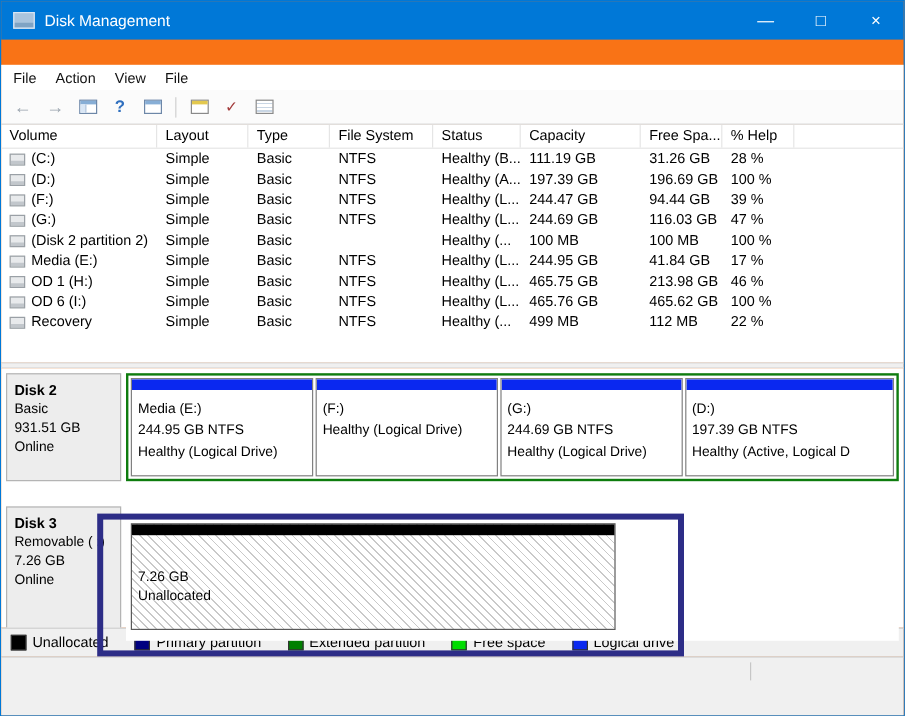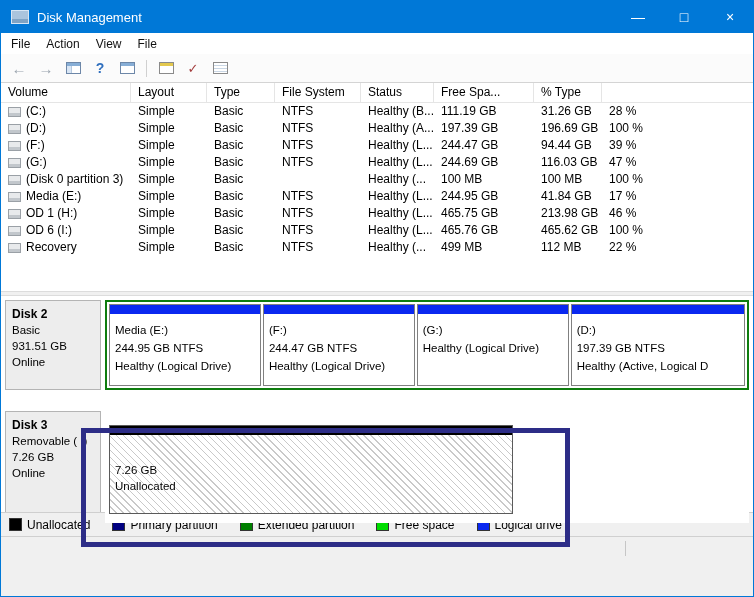--- a/index.html
+++ b/index.html
@@ -13,21 +13,21 @@
 
   
   .titlebar{height:32px;flex:0 0 32px;background:#0078d7;color:#fff;display:flex;align-items:center;font-size:13px;}
   .app-icon{width:16px;height:12px;margin:0 8px 0 10px;border:1px solid #d7e6f5;background:#aac4dd;
     box-shadow:inset 0 -4px 0 #7fa3c4;flex:none;}
   .win-title{white-space:nowrap;}
   .win-controls{margin-left:auto;display:flex;height:100%;}
   .ctrl{width:46px;height:100%;display:flex;align-items:center;justify-content:center;font-size:14px;color:#fff;}
 
   
-  .menubar{height:21px;flex:0 0 21px;background:#fff;display:flex;align-items:center;font-size:12px;color:#111;padding-left:2px;}
+  .menubar{height:21px;flex:0 0 21px;background:#fff;display:flex;align-items:center;font-size:12px;color:#111;padding-left:2px;margin-top:21px;}
   .menu-item{padding:2px 8px;}
 
   
   .toolbar{height:28px;flex:0 0 28px;background:#fbfbfb;border-bottom:1px solid #d4d4d4;
     display:flex;align-items:center;padding-left:6px;gap:3px;}
   .tb-btn{width:24px;height:22px;display:flex;align-items:center;justify-content:center;flex:none;}
   .arrow{font-size:15px;font-weight:bold;color:#9aa4ae;line-height:1;}
   .ico-frame{width:15px;height:12px;border:1px solid #6d87a8;background:#fff;position:relative;box-sizing:border-box;}
   .ico-frame::before{content:"";position:absolute;left:0;top:0;right:0;height:3px;background:#87aed6;}
   .ico-frame.pane::after{content:"";position:absolute;left:0;top:3px;bottom:0;width:4px;background:#d9e6f5;border-right:1px solid #b5c8de;}
@@ -158,24 +158,25 @@
         <span class="hc">Volume</span>
 
         <span class="hc">Layout</span>
 
         <span class="hc">Type</span>
 
         <span class="hc">File System</span>
 
         <span class="hc">Status</span>
 
+        <span class="hc">Capacity</span>
 
         <span class="hc">Free Spa...</span>
 
-        <span class="hc">% Type</span>
+        <span class="hc">% Help</span>
 
       <span class="hc hc-fill"></span>
     </div>
     <div class="lv-body">
 
         <div class="trow">
           <span class="c c0">
             <i class="drive-icon"></i>
             <span>(C:)</span>
           </span>
@@ -226,21 +227,21 @@
           <span class="c c3">NTFS</span>
           <span class="c c4">Healthy (L...</span>
           <span class="c c5">244.69 GB</span>
           <span class="c c6">116.03 GB</span>
           <span class="c c7">47 %</span>
         </div>
 
         <div class="trow">
           <span class="c c0">
             <i class="drive-icon"></i>
-            <span>(Disk 0 partition 3)</span>
+            <span>(Disk 2 partition 2)</span>
           </span>
           <span class="c c1">Simple</span>
           <span class="c c2">Basic</span>
           <span class="c c3"></span>
           <span class="c c4">Healthy (...</span>
           <span class="c c5">100 MB</span>
           <span class="c c6">100 MB</span>
           <span class="c c7">100 %</span>
         </div>
 
@@ -322,29 +323,29 @@
               <div>Media (E:)</div>
               <div>244.95 GB NTFS</div>
               <div>Healthy (Logical Drive)</div>
             </div>
           </div>
 
           <div class="part">
             <div class="part-hdr" style="background-color: rgb(10, 40, 240);"></div>
             <div class="part-body">
               <div>(F:)</div>
-              <div>244.47 GB NTFS</div>
               <div>Healthy (Logical Drive)</div>
             </div>
           </div>
 
           <div class="part">
             <div class="part-hdr" style="background-color: rgb(10, 40, 240);"></div>
             <div class="part-body">
               <div>(G:)</div>
+              <div>244.69 GB NTFS</div>
               <div>Healthy (Logical Drive)</div>
             </div>
           </div>
 
           <div class="part">
             <div class="part-hdr" style="background-color: rgb(10, 40, 240);"></div>
             <div class="part-body">
               <div>(D:)</div>
               <div>197.39 GB NTFS</div>
               <div>Healthy (Active, Logical D</div>

